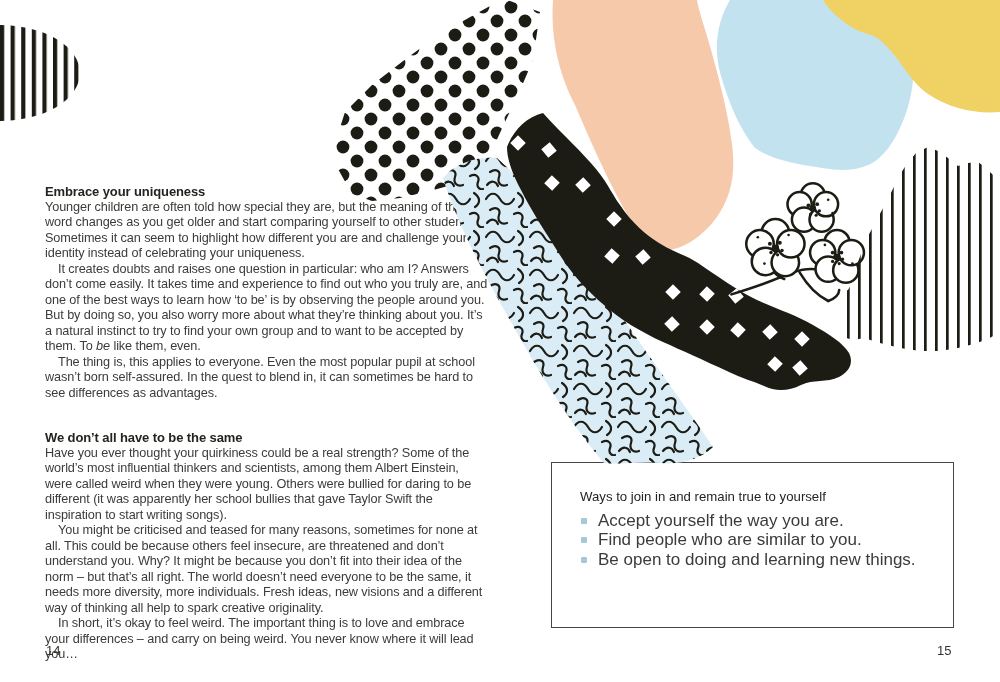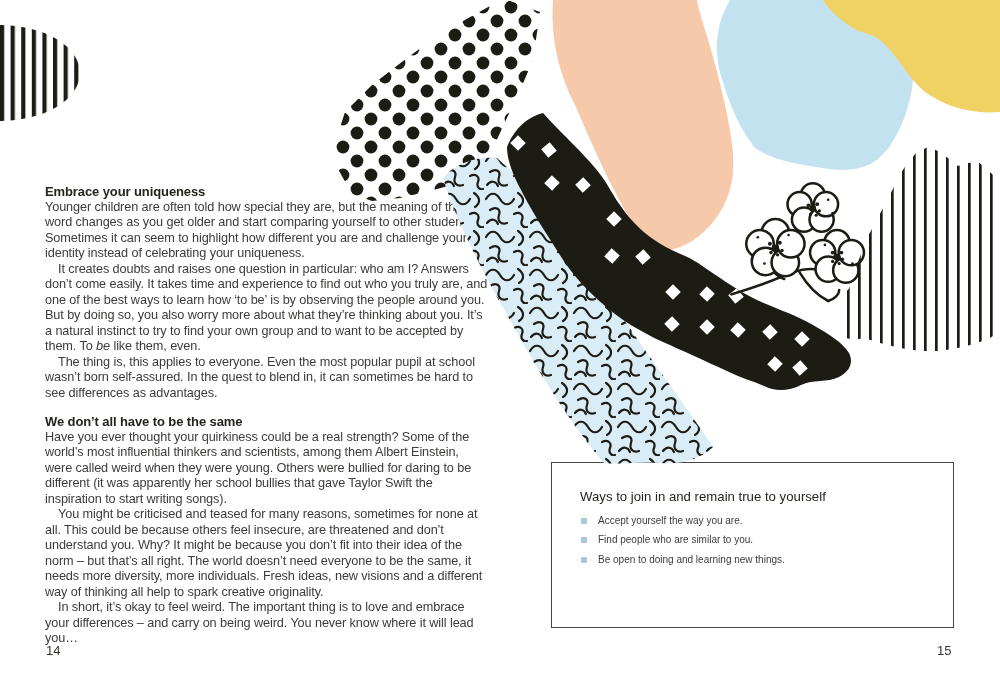--- a/index.html
+++ b/index.html
@@ -7,28 +7,28 @@
   body { width: 1000px; height: 682px; background: #ffffff; font-family: "Liberation Sans", sans-serif; }
   .spread { position: relative; width: 1000px; height: 682px; background: #fff; overflow: hidden; }
 
   .decor { position: absolute; left: 0; top: 0; width: 1000px; height: 682px; pointer-events: none; }
 
   .article { position: absolute; left: 45px; top: 184px; width: 443px;
              color: var(--text); font-size: 12.7px; line-height: 15.5px; letter-spacing: -0.1px; }
   .article h3 { font-size: 13px; line-height: 15.5px; margin: 0; color: #24241f; font-weight: bold; }
   .article p { margin: 0; }
   .article p.ind { text-indent: 13px; }
-  .article .sec2 { margin-top: 13px; }
+  .article .sec2 { margin-top: 29px; }
   .article em { font-style: italic; }
 
   .ways-box { position: absolute; left: 551px; top: 462px; width: 403px; height: 166px;
               border: 1.5px solid var(--box-border); background: #fff; padding: 26px 24px 0 28px; }
   .ways-box h4 { margin: 0 0 7px 0; font-size: 13.2px; color: #24241f; font-weight: normal; }
   .ways-box ul { list-style: none; margin: 0; padding: 0; }
-  .ways-box li { position: relative; padding-left: 18px; font-size: 10px; line-height: 19.3px; color: var(--text); }
+  .ways-box li { position: relative; padding-left: 18px; font-size: 17px; line-height: 19.3px; color: var(--text); }
   .bullet { position: absolute; left: 1px; top: 7px; width: 6px; height: 6px;
             background: var(--bullet-blue); border-radius: 1px; }
 
   .pagenum { position: absolute; font-size: 13px; color: #35352f; }
   .pagenum.pn-left  { left: 46px;  top: 643px; }
   .pagenum.pn-right { left: 937px; top: 643px; }
 </style>
 </head>
 <body>
 

